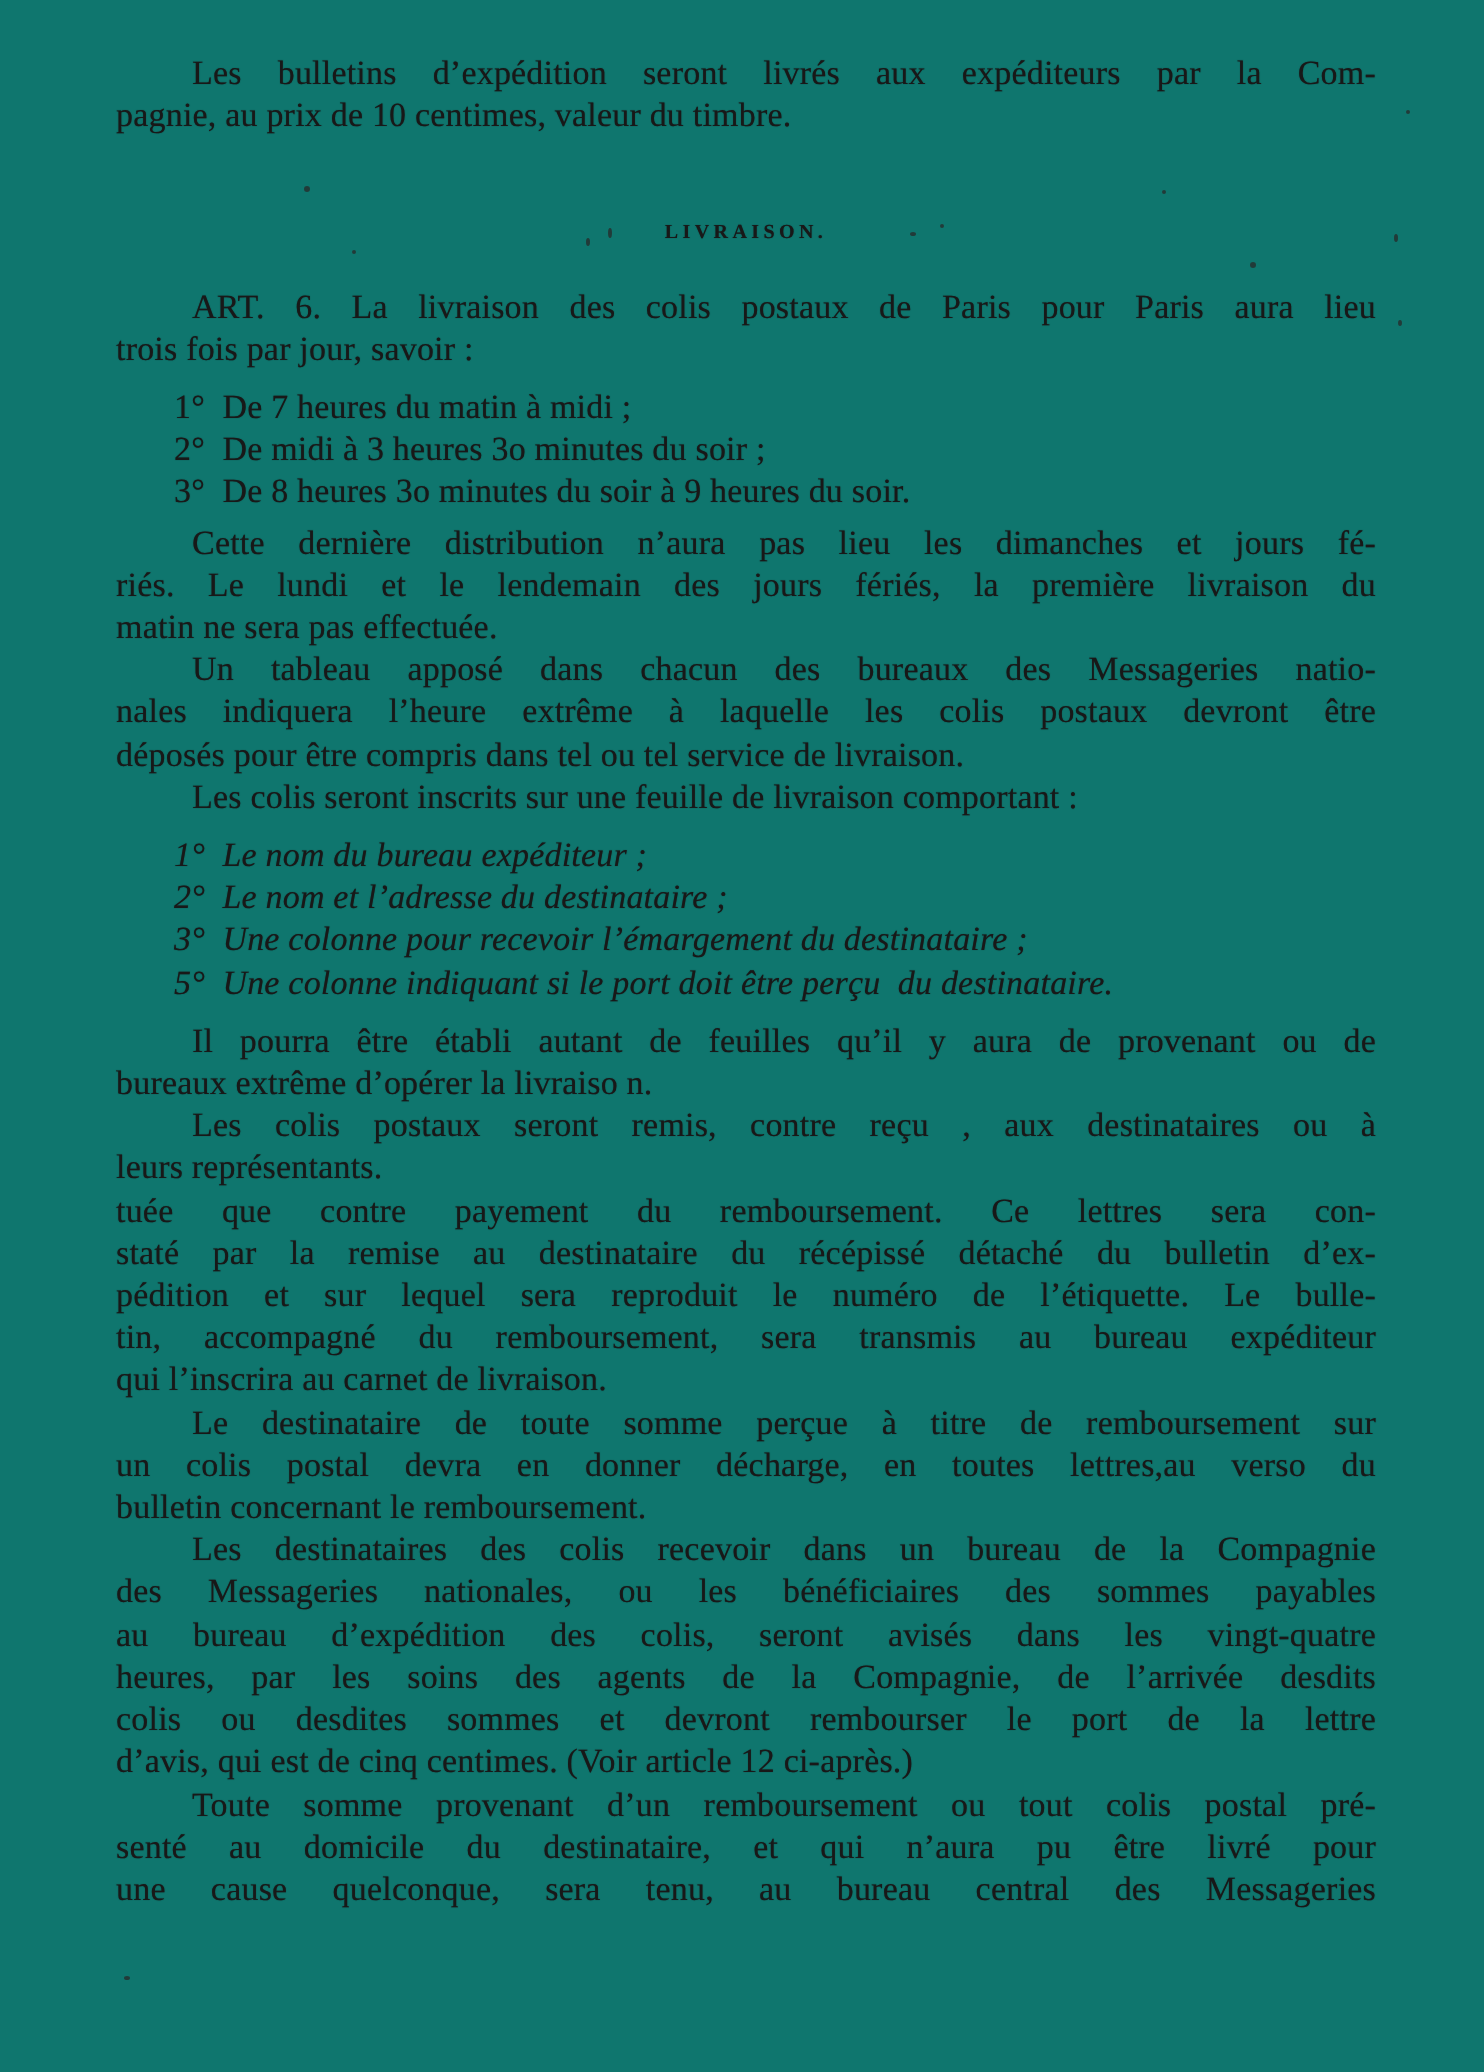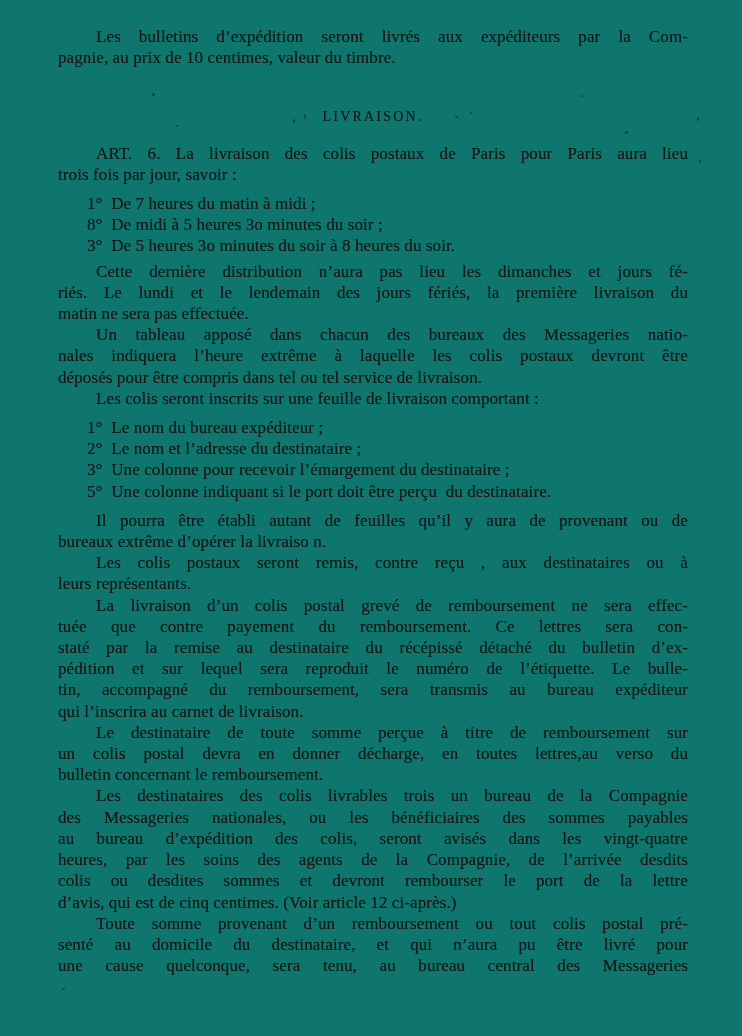--- a/index.html
+++ b/index.html
@@ -20,27 +20,27 @@
     line-height:21.2px;
     letter-spacing:0.1px;
     text-shadow:0 0 0.5px rgba(25,25,25,0.65);
   }
   .block{margin:0;}
   .block.heading{
     margin:40px 0 13px 0;
     text-align:center;
   }
   .block.heading .line{
-    font-weight:normal;
-    font-size:14px;
+    font-weight:bold;
+    font-size:10px;
     letter-spacing:2.2px;
     line-height:18px;
   }
   .block.list{margin:8px 0 4px 0;}
-  .block.list.l2{margin:8px 0 8px 0;}
+  .block.list.l2{margin:8px 0 8px 0;font-style:italic;}
   .line{min-height:21.2px;}
   .line.first{text-indent:38px;}
   .line.just{text-align:justify;text-align-last:justify;}
   .line.list-line{text-indent:29px;white-space:pre-wrap;}
   .speck{
     position:absolute;
     background:rgba(40,40,40,0.75);
     border-radius:50%;
   }
 </style>
@@ -55,22 +55,22 @@
       </div>
       <div class="block heading">
         <div class="line">LIVRAISON.</div>
       </div>
       <div class="block paragraph">
         <div class="line first just">ART. 6. La livraison des colis postaux de Paris pour Paris aura lieu</div>
         <div class="line">trois fois par jour, savoir :</div>
       </div>
       <div class="block list">
         <div class="line list-line">1°  De 7 heures du matin à midi ;</div>
-        <div class="line list-line">8°  De midi à 5 heures 3o minutes du soir ;</div>
-        <div class="line list-line">3°  De 5 heures 3o minutes du soir à 8 heures du soir.</div>
+        <div class="line list-line">2°  De midi à 3 heures 3o minutes du soir ;</div>
+        <div class="line list-line">3°  De 8 heures 3o minutes du soir à 9 heures du soir.</div>
       </div>
       <div class="block paragraph">
         <div class="line first just">Cette dernière distribution n’aura pas lieu les dimanches et jours fé-</div>
         <div class="line just">riés.  Le lundi et le lendemain des jours fériés, la première livraison du</div>
         <div class="line">matin ne sera pas effectuée.</div>
       </div>
       <div class="block paragraph">
         <div class="line first just">Un tableau apposé dans chacun des bureaux des Messageries natio-</div>
         <div class="line just">nales indiquera l’heure extrême à laquelle les colis postaux devront être</div>
         <div class="line">déposés pour être compris dans tel ou tel service de livraison.</div>
@@ -86,34 +86,33 @@
       </div>
       <div class="block paragraph">
         <div class="line first just">Il pourra être établi autant de feuilles qu’il y aura de provenant ou de</div>
         <div class="line">bureaux extrême d’opérer la livraiso n.</div>
       </div>
       <div class="block paragraph">
         <div class="line first just">Les colis postaux seront remis, contre reçu , aux destinataires ou à</div>
         <div class="line">leurs représentants.</div>
       </div>
       <div class="block paragraph">
-        <div class="line first just">La livraison d’un colis postal grevé de remboursement ne sera effec-</div>
         <div class="line just">tuée que contre payement du remboursement. Ce lettres sera con-</div>
         <div class="line just">staté par la remise au destinataire du récépissé détaché du bulletin d’ex-</div>
         <div class="line just">pédition et sur lequel sera reproduit le numéro de l’étiquette. Le  bulle-</div>
         <div class="line just">tin, accompagné du remboursement, sera transmis au bureau expéditeur</div>
         <div class="line">qui l’inscrira au carnet de livraison.</div>
       </div>
       <div class="block paragraph">
         <div class="line first just">Le destinataire de toute somme perçue à titre de remboursement sur</div>
         <div class="line just">un colis postal devra en donner décharge, en toutes lettres,au verso du</div>
         <div class="line">bulletin concernant le remboursement.</div>
       </div>
       <div class="block paragraph">
-        <div class="line first just">Les destinataires des colis livrables trois un bureau de la Compagnie</div>
+        <div class="line first just">Les destinataires des colis recevoir dans un bureau de la Compagnie</div>
         <div class="line just">des Messageries nationales, ou les bénéficiaires des sommes payables</div>
         <div class="line just">au bureau d’expédition des colis, seront avisés dans les vingt-quatre</div>
         <div class="line just">heures, par les soins des agents de la Compagnie, de l’arrivée desdits</div>
         <div class="line just">colis ou desdites sommes et devront rembourser le port de la lettre</div>
         <div class="line">d’avis, qui est de cinq centimes. (Voir article 12 ci-après.)</div>
       </div>
       <div class="block paragraph">
         <div class="line first just">Toute somme provenant d’un remboursement ou tout colis postal pré-</div>
         <div class="line just">senté au domicile du destinataire, et qui n’aura pu être livré pour</div>
         <div class="line just">une cause quelconque, sera tenu, au bureau central des Messageries</div>

